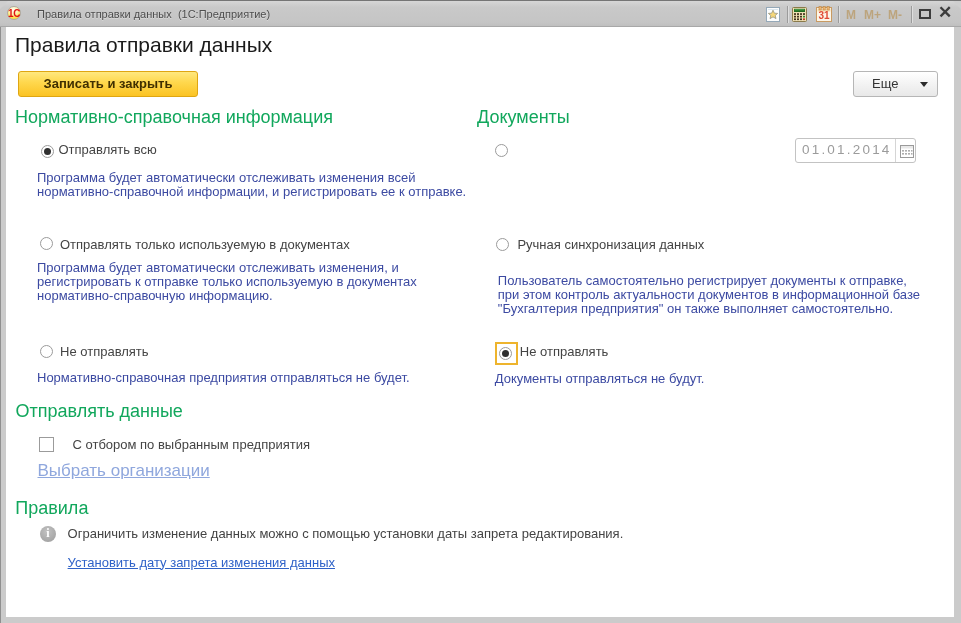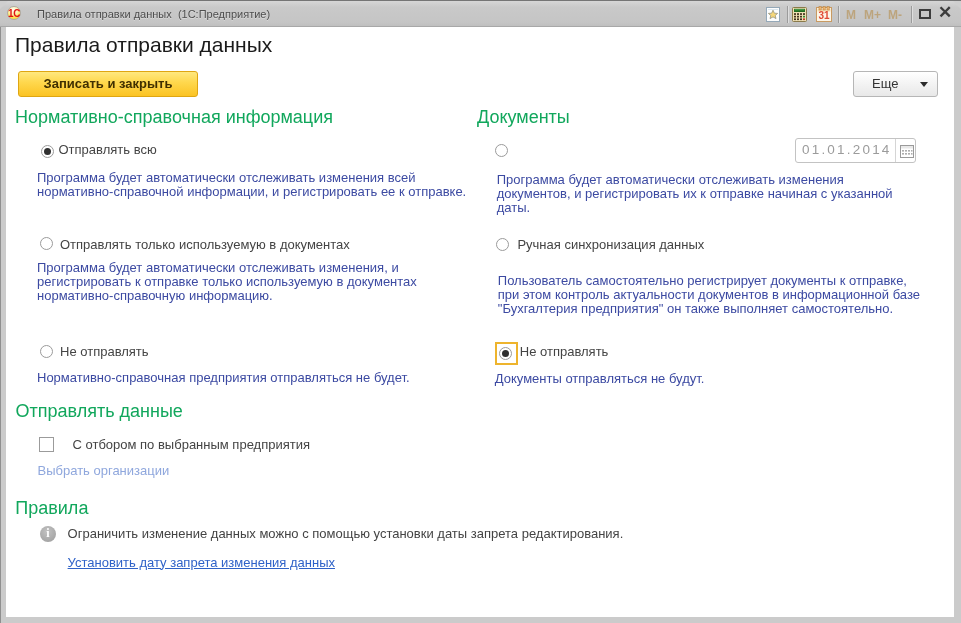--- a/index.html
+++ b/index.html
@@ -58,21 +58,21 @@
   font-size:13px; color:#333; line-height:24px;padding-left:32px;
 }
 #btnmore span.t { position:absolute; left:18px; }
 #btnmore span.a { position:absolute; left:66px; top:10px; width:0; height:0; border-left:4.5px solid transparent; border-right:4.5px solid transparent; border-top:5.5px solid #2b2b2b; }
 .ghead { position:absolute; font-size:18px; line-height:21px; color:#11a75c; }
 .lbl { position:absolute; font-size:13px; line-height:15px; color:#444; }
 .note { position:absolute; font-size:13px; color:#3c4aa2; line-height:14px; }
 .radio { position:absolute; width:13px; height:13px; border:1px solid #9b9b9b; border-radius:50%; background:#fff; }
 .radio.sel:after { content:""; position:absolute; left:2px; top:2px; width:7px; height:7px; border-radius:50%; background:#2f2f2f; }
 .check { position:absolute; width:15px; height:15px; border:1px solid #9b9b9b; background:#fff; }
-a.lk1 { position:absolute; font-size:13px; line-height:15px; color:#8fa7dd; }
+a.lk1 { position:absolute; font-size:17px; line-height:15px; color:#8fa7dd; text-decoration:underline; }
 a.lk2 { position:absolute; font-size:13px; line-height:15px; color:#2f62c8; text-decoration:underline; }
 #focusrect { position:absolute; border:2px solid #eeb42d; }
 #datefield { position:absolute; left:749px; top:111px; width:121px; height:25px; border:1px solid #c3c3c3; border-radius:3px; background:#fff;margin-left:40px; }
 #datefield .dt { position:absolute; left:6px; top:2.5px; font-size:13.5px; letter-spacing:2.2px; color:#9b9b9b; }
 #datefield .sep { position:absolute; left:99px; top:0px; width:1px; height:23px; background:#d5d5d5; }
 #infoicon { position:absolute; left:34px; top:499px; width:16px; height:16px; border-radius:50%;
   background:radial-gradient(circle at 45% 35%, #c2c2c2, #ababab 60%, #9a9a9a);
   color:#fff; font-size:12px; font-weight:bold; text-align:center; line-height:15px; font-family:"Liberation Serif",serif;}
 </style>
 </head>
@@ -162,21 +162,20 @@
           <rect x="5" y="5" width="2" height="1.6"></rect>
           <rect x="8" y="5" width="2" height="1.6"></rect>
           <rect x="11" y="5" width="1.5" height="1.6"></rect>
         <rect x="2" y="8" width="2" height="1.6"></rect>
           <rect x="5" y="8" width="2" height="1.6"></rect>
           <rect x="8" y="8" width="2" height="1.6"></rect>
           <rect x="11" y="8" width="1.5" height="1.6"></rect>
       </g>
     </svg>
   </div>
-  <div class="note" style="left:490.7px; top:145.6px;">Программа будет автоматически отслеживать изменения<br>документов, и регистрировать их к отправке начиная с указанной<br>даты.</div>
   <div class="radio" style="left:489.8px; top:211px;"></div>
   <div class="lbl" style="left:511.4px; top:210px;">Ручная синхронизация данных</div>
   <div class="note" style="left:491.8px; top:246.7px;">Пользователь самостоятельно регистрирует документы к отправке,<br>при этом контроль актуальности документов в информационной базе<br>"Бухгалтерия предприятия" он также выполняет самостоятельно.</div>
   <div id="focusrect" style="left:489px; top:315px; width:23px; height:23px;"></div>
   <div class="radio sel" style="left:493px; top:320px;"></div>
   <div class="lbl" style="left:513.8px; top:316.8px;">Не отправлять</div>
   <div class="note" style="left:488.8px; top:345.3px;text-align:center;">Документы отправляться не будут.</div>
 </div>
 
 </body></html>

